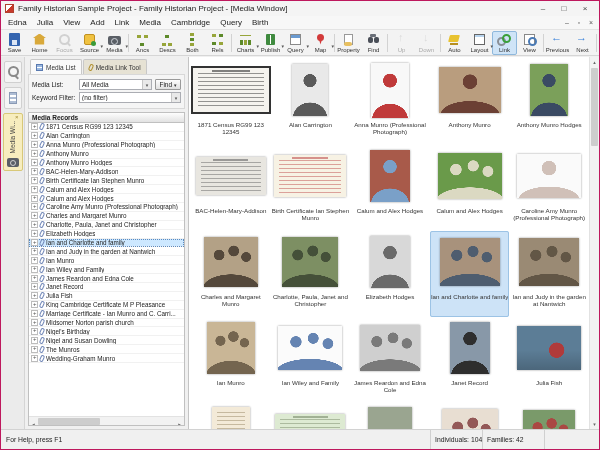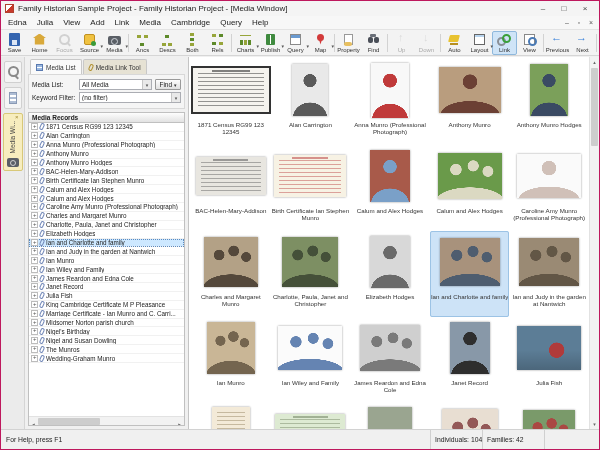--- a/index.html
+++ b/index.html
@@ -167,21 +167,21 @@
   <div class="menubar">
     <span style="display:flex">
         <span class="menu-item">Edna</span>
         <span class="menu-item">Julia</span>
         <span class="menu-item">View</span>
         <span class="menu-item">Add</span>
         <span class="menu-item">Link</span>
         <span class="menu-item">Media</span>
         <span class="menu-item">Cambridge</span>
         <span class="menu-item">Query</span>
-        <span class="menu-item">Help</span>
+        <span class="menu-item">Birth</span>
       </span>
     <span class="mdi-controls">
       <span class="mdi-btn">–</span>
       <span class="mdi-btn">▫</span>
       <span class="mdi-btn">×</span>
     </span>
   </div>
 
   <div class="toolbar">
       <span class="tool-btn">

